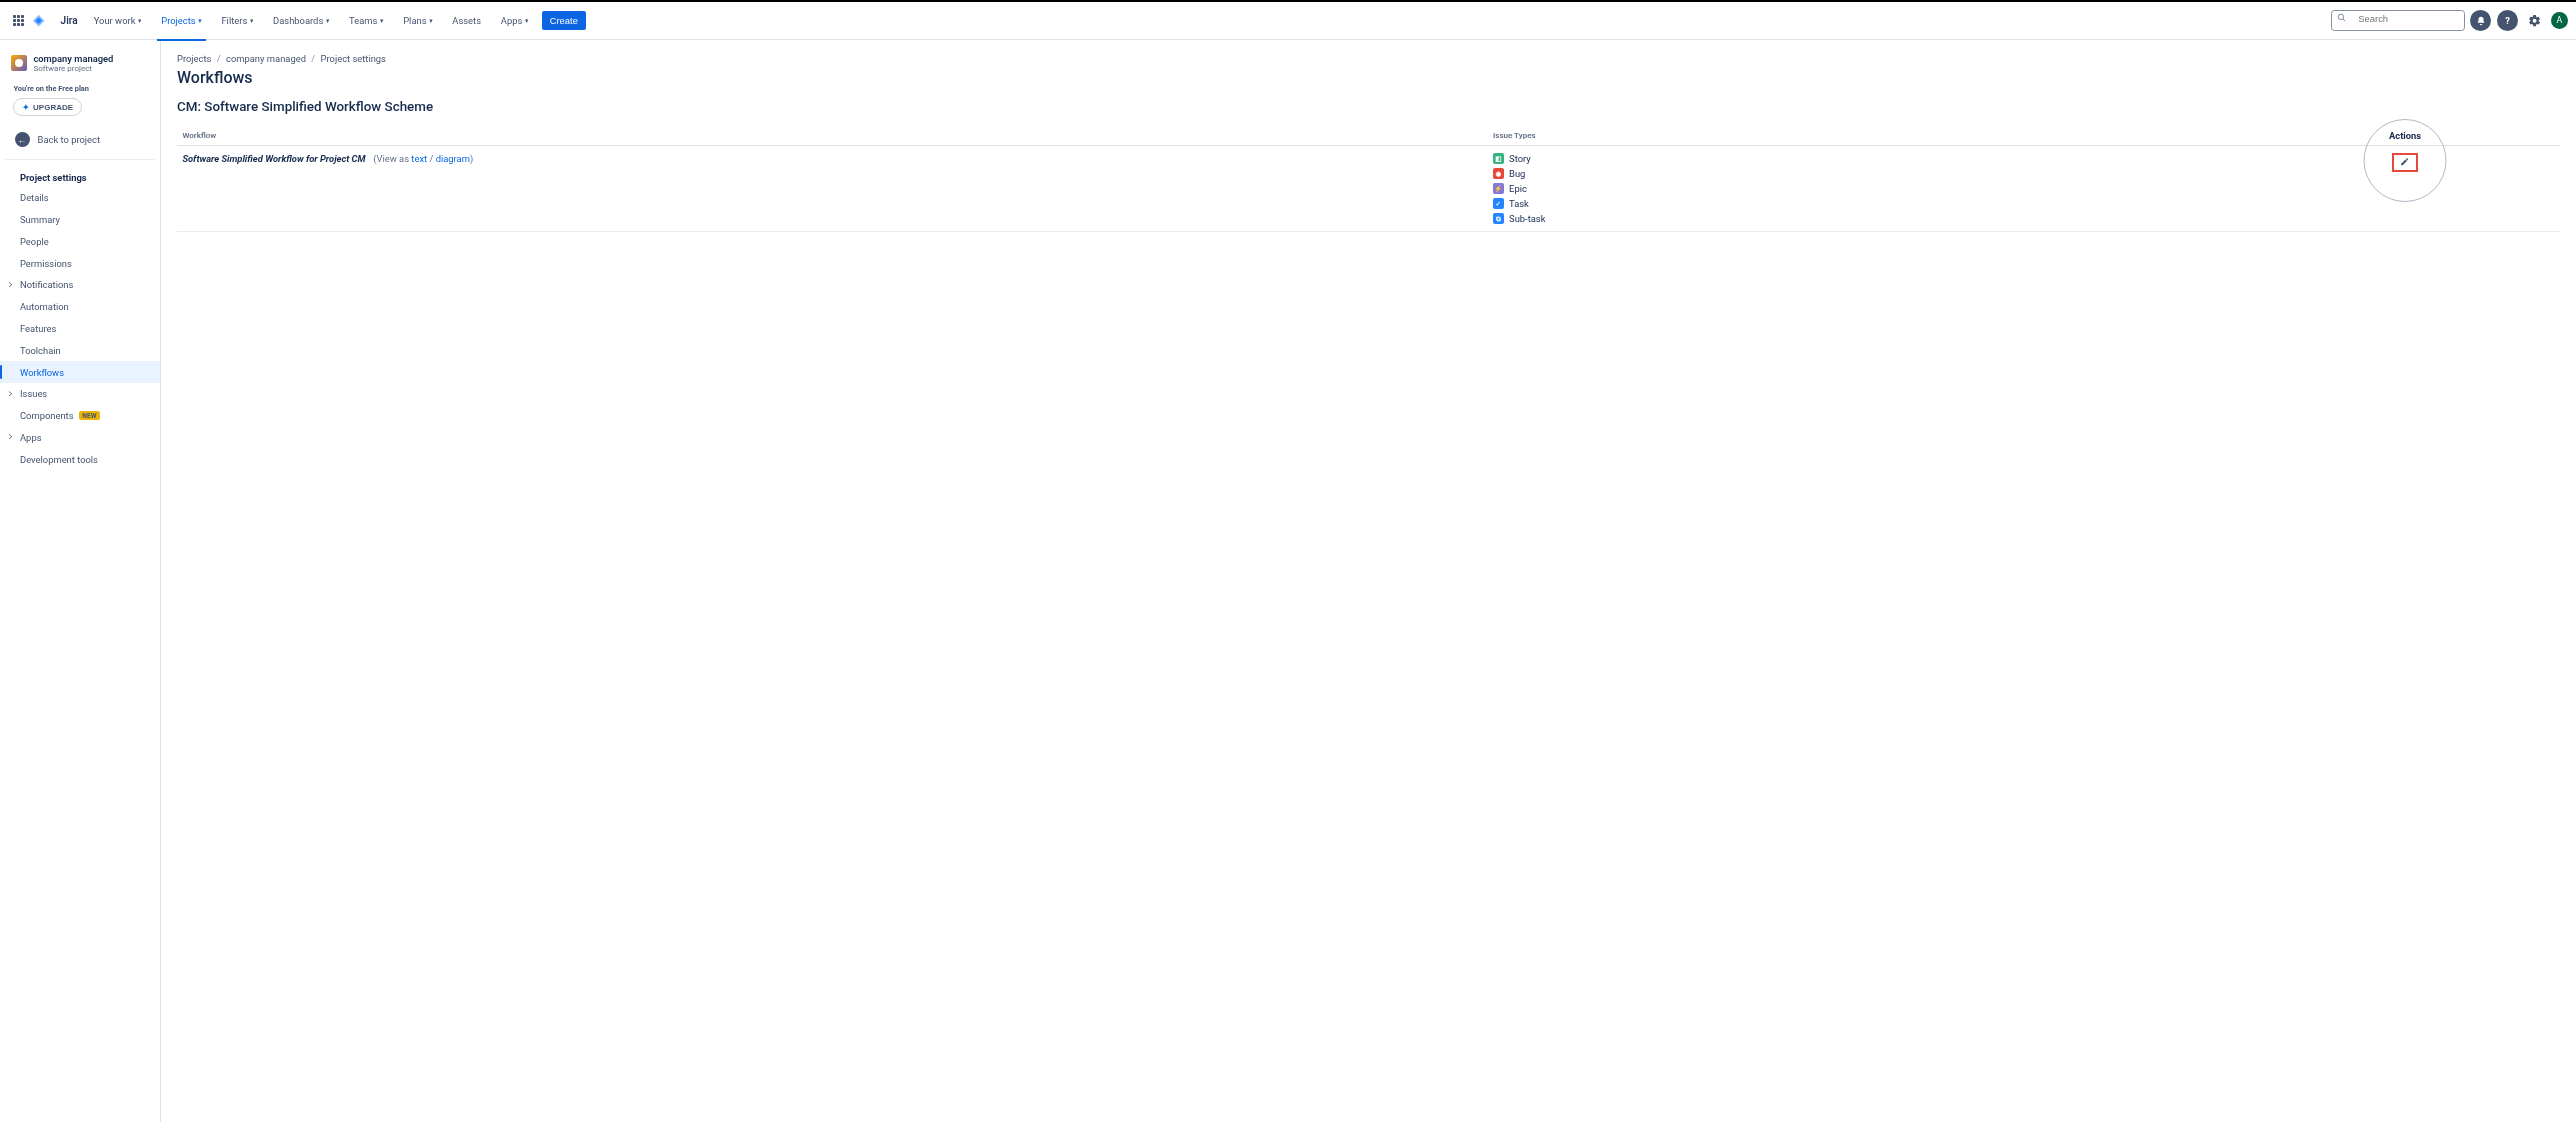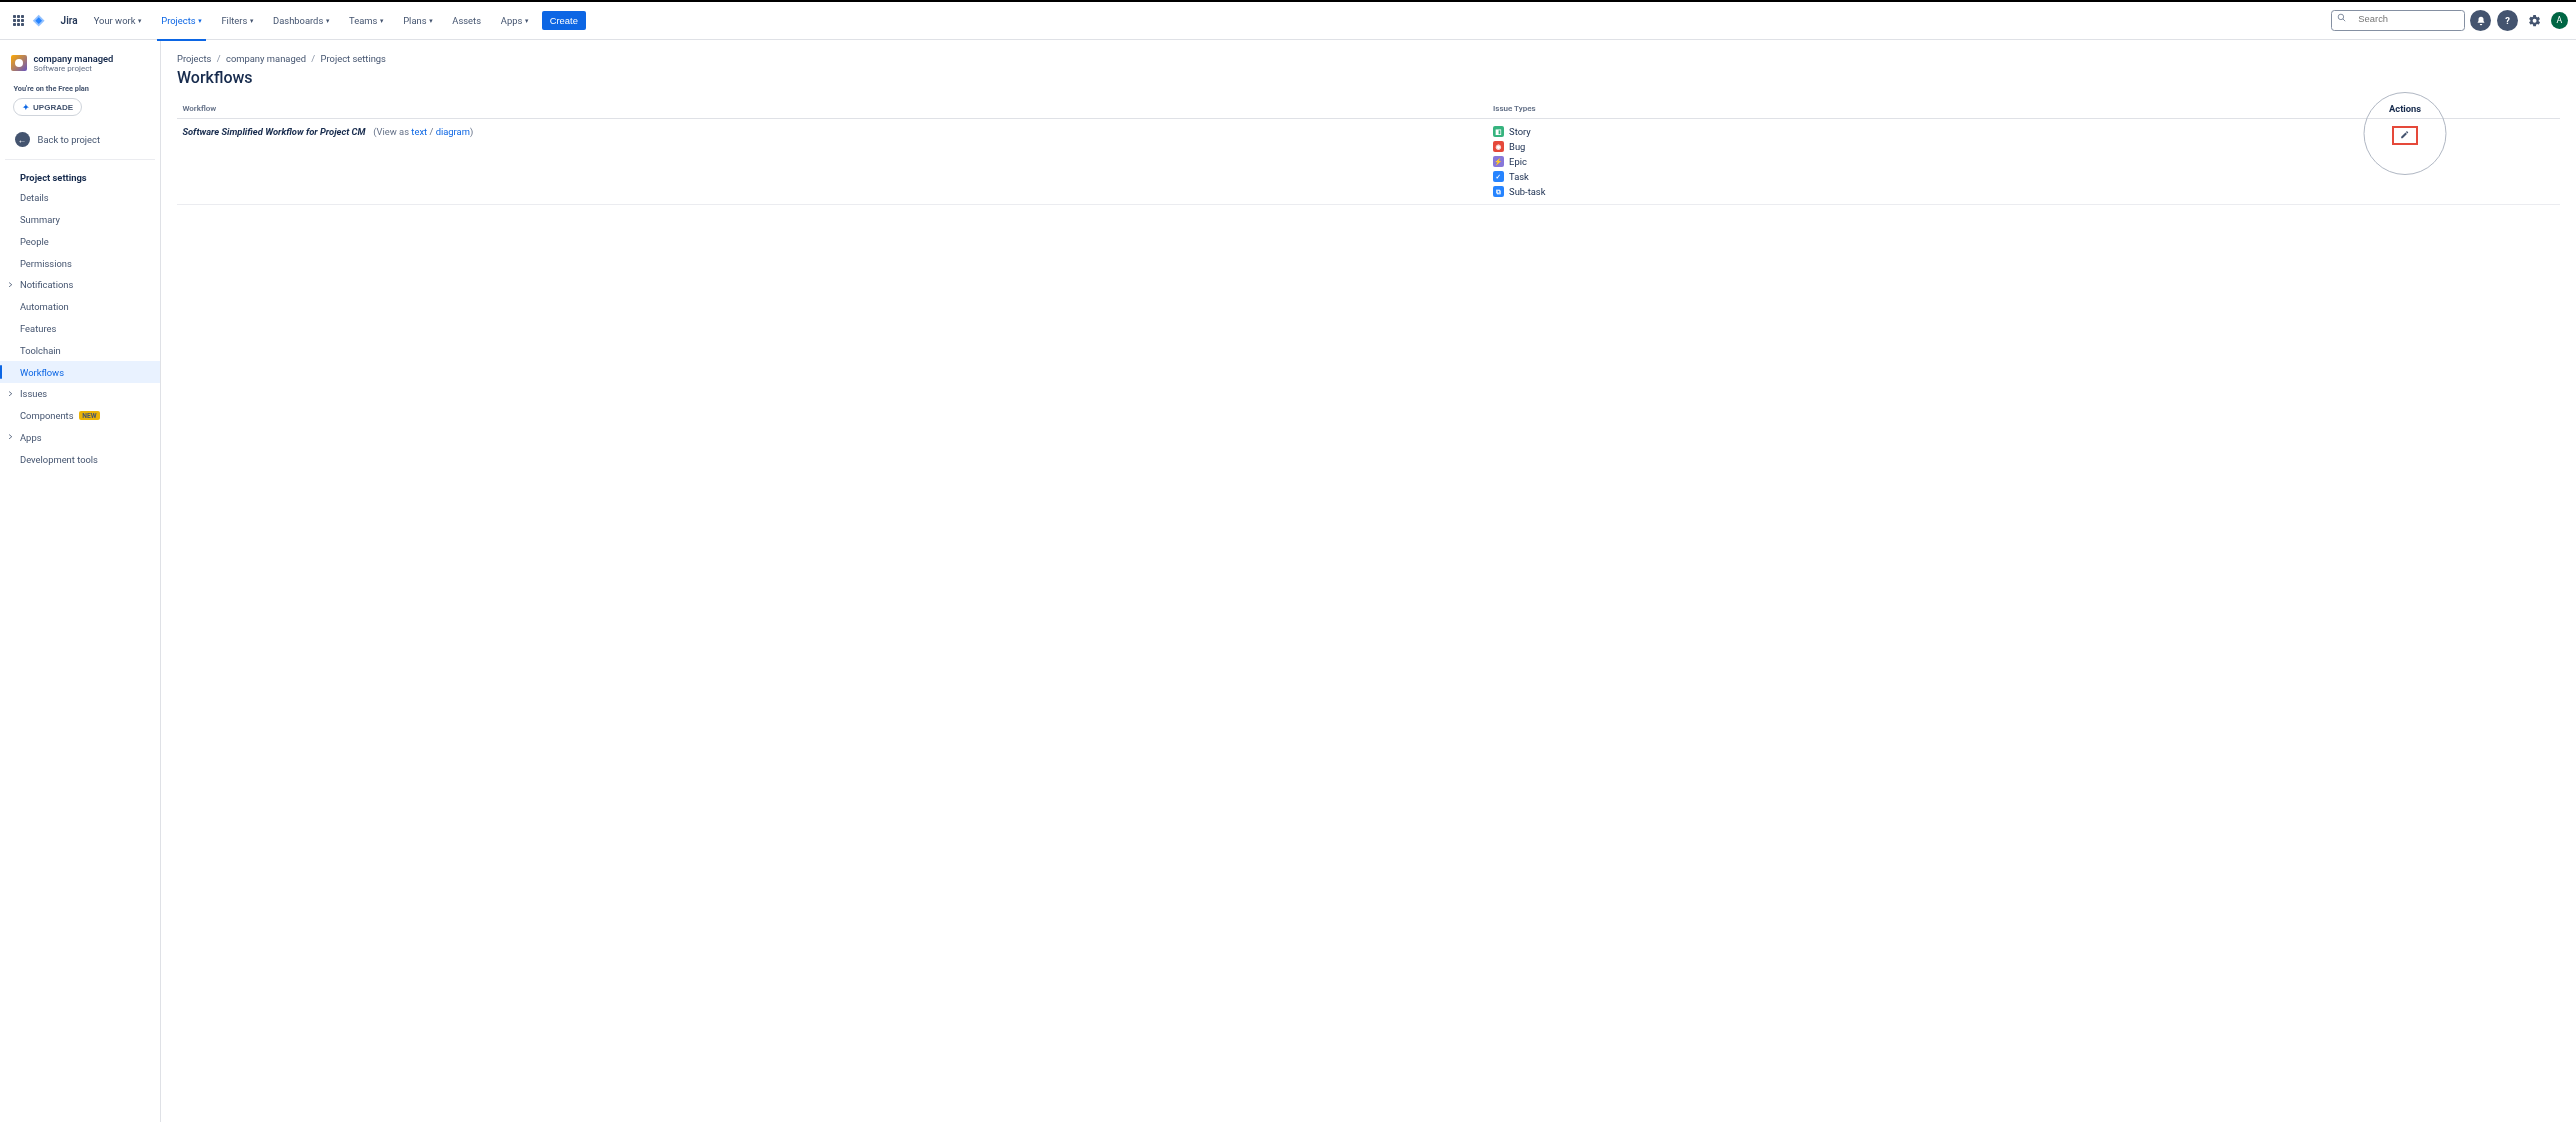--- a/index.html
+++ b/index.html
@@ -330,20 +330,21 @@
 
   <main class="main">
     <div class="breadcrumbs">
       <span class="crumb">Projects</span>
       <span class="sep">/</span>
       <span class="crumb">company managed</span>
       <span class="sep">/</span>
       <span class="crumb">Project settings</span>
     </div>
     <h1 class="page-title">Workflows</h1>
+    <h2 class="scheme-title">CM: Software Simplified Workflow Scheme</h2>
 
 
     <table class="wf">
       <thead>
         <tr>
           <th style="width:55%">Workflow</th>
           <th style="width:32%">Issue Types</th>
           <th class="actions-th">
             <span>Actions</span>
           </th>

